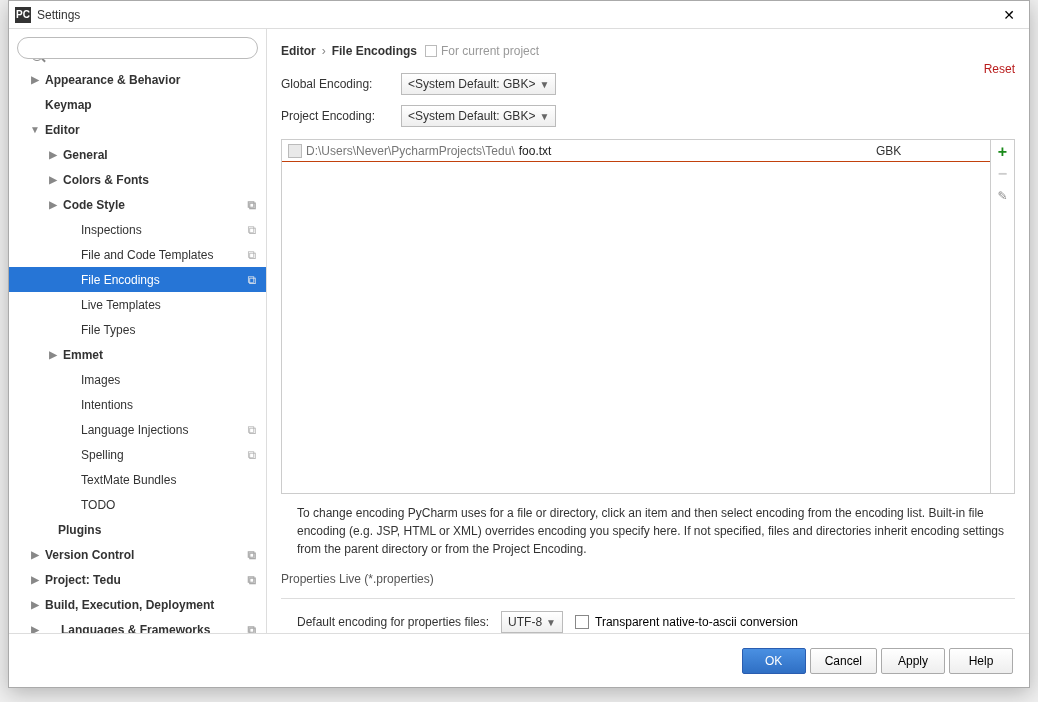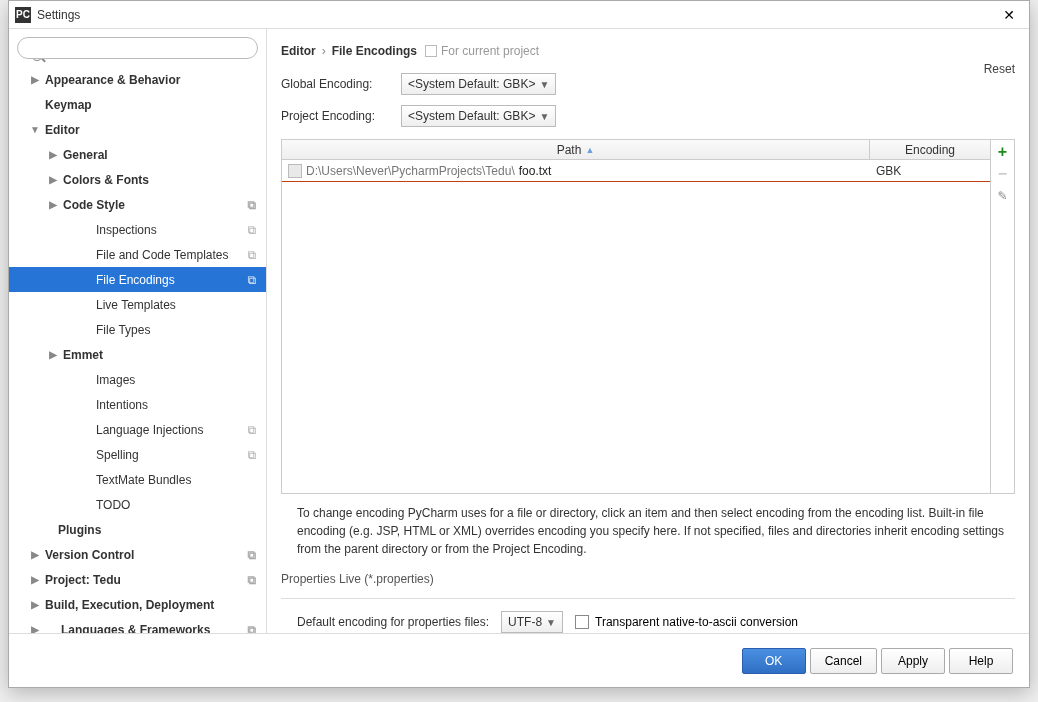--- a/index.html
+++ b/index.html
@@ -13,33 +13,33 @@
   .sidebar { width: 258px; border-right: 1px solid #ddd; display: flex; flex-direction: column; }
   .search-wrap { padding: 8px; }
   .search { width: 100%; height: 22px; border: 1px solid #bbb; border-radius: 11px; padding: 0 8px 0 24px; background: #fff; position: relative; }
   .search-wrap .wrap { position: relative; }
   .search-wrap .mag { position: absolute; left: 14px; top: 12px; width: 12px; height: 12px; border: 1.5px solid #888; border-radius: 50%; }
   .search-wrap .mag::after { content:""; position:absolute; width:5px; height:1.5px; background:#888; transform: rotate(45deg); left:9px; top:9px; }
   .tree { flex: 1; overflow-y: auto; padding-bottom: 8px; }
   .tree-item { display: flex; align-items: center; height: 25px; padding-left: 10px; color: #333; cursor: pointer; }
   .tree-item.l0 { padding-left: 20px; font-weight: bold; }
   .tree-item.l1 { padding-left: 38px; font-weight: bold; }
-  .tree-item.l2 { padding-left: 71px; }
+  .tree-item.l2 { padding-left: 56px; }
   .tree-item .arrow { width: 12px; display: inline-flex; justify-content: center; color: #888; margin-right: 4px; font-size: 10px; }
   .tree-item.selected { background: #2675d6; color: #fff; }
   .tree-item .badge { margin-left: auto; margin-right: 10px; color: #aaa; font-size: 12px; }
   .tree-item.selected .badge { color: #eee; }
   .content { flex: 1; display: flex; flex-direction: column; padding: 10px 14px 0 14px; min-width: 0; }
   .crumb { display: flex; align-items: center; height: 24px; }
   .crumb .c1 { font-weight: bold; color: #333; }
   .crumb .sep { margin: 0 6px; color: #888; }
   .crumb .c2 { font-weight: bold; color: #333; }
   .crumb .proj { margin-left: 8px; color: #999; display:flex; align-items:center; gap:4px; }
   .crumb .proj .picon { width:12px; height:12px; border:1px solid #bbb; display:inline-block;}
-  .crumb .reset { margin-left: auto; color: #404040; cursor: pointer; margin-top: 36px; }
+  .crumb .reset { margin-left: auto; color: #b91c1c; cursor: pointer; margin-top: 36px; }
   .enc-row { display: flex; align-items: center; margin-top: 10px; gap: 10px; }
   .enc-row .lbl { width: 110px; color: #333; }
   .dropdown { display: inline-flex; align-items: center; height: 22px; border: 1px solid #bbb; background: linear-gradient(#fff,#eee); padding: 0 6px; cursor: pointer; gap: 4px; }
   .dropdown .dval { color:#333;text-align:right; }
   .dropdown .dar { color: #666; font-size: 10px; }
   .table-wrap { margin-top: 12px; display: flex; border: 1px solid #ccc; height: 360px; }
   .table { flex: 1; display: flex; flex-direction: column; }
   .thead { display: flex; height: 20px; background: linear-gradient(#fafafa,#eee); border-bottom: 1px solid #ccc; }
   .th { display: flex; align-items: center; justify-content: center; color: #333; border-right: 1px solid #ccc; }
   .th.path { flex: 1; }
@@ -211,29 +211,20 @@
       <div class="enc-row">
         <span class="lbl">Project Encoding:</span>
         <span class="dropdown">
           <span class="dval">&lt;System Default: GBK&gt;</span>
           <span class="dar">▼</span>
         </span>
       </div>
 
       <div class="table-wrap">
         <div class="table">
-          <div class="thead">
-            <div class="th path">
-              <span>Path</span>
-              <span class="sort">▲</span>
-            </div>
-            <div class="th enc">
-              <span>Encoding</span>
-            </div>
-          </div>
           <div class="tbody" id="tbody">
               <div class="trow">
                 <div class="cpath">
                   <span class="ficon"></span>
                   <span>D:\Users\Never\PycharmProjects\Tedu\</span>
                   <span class="fname">foo.txt</span>
                 </div>
                 <div class="cenc">GBK</div>
               </div>
             </div>

